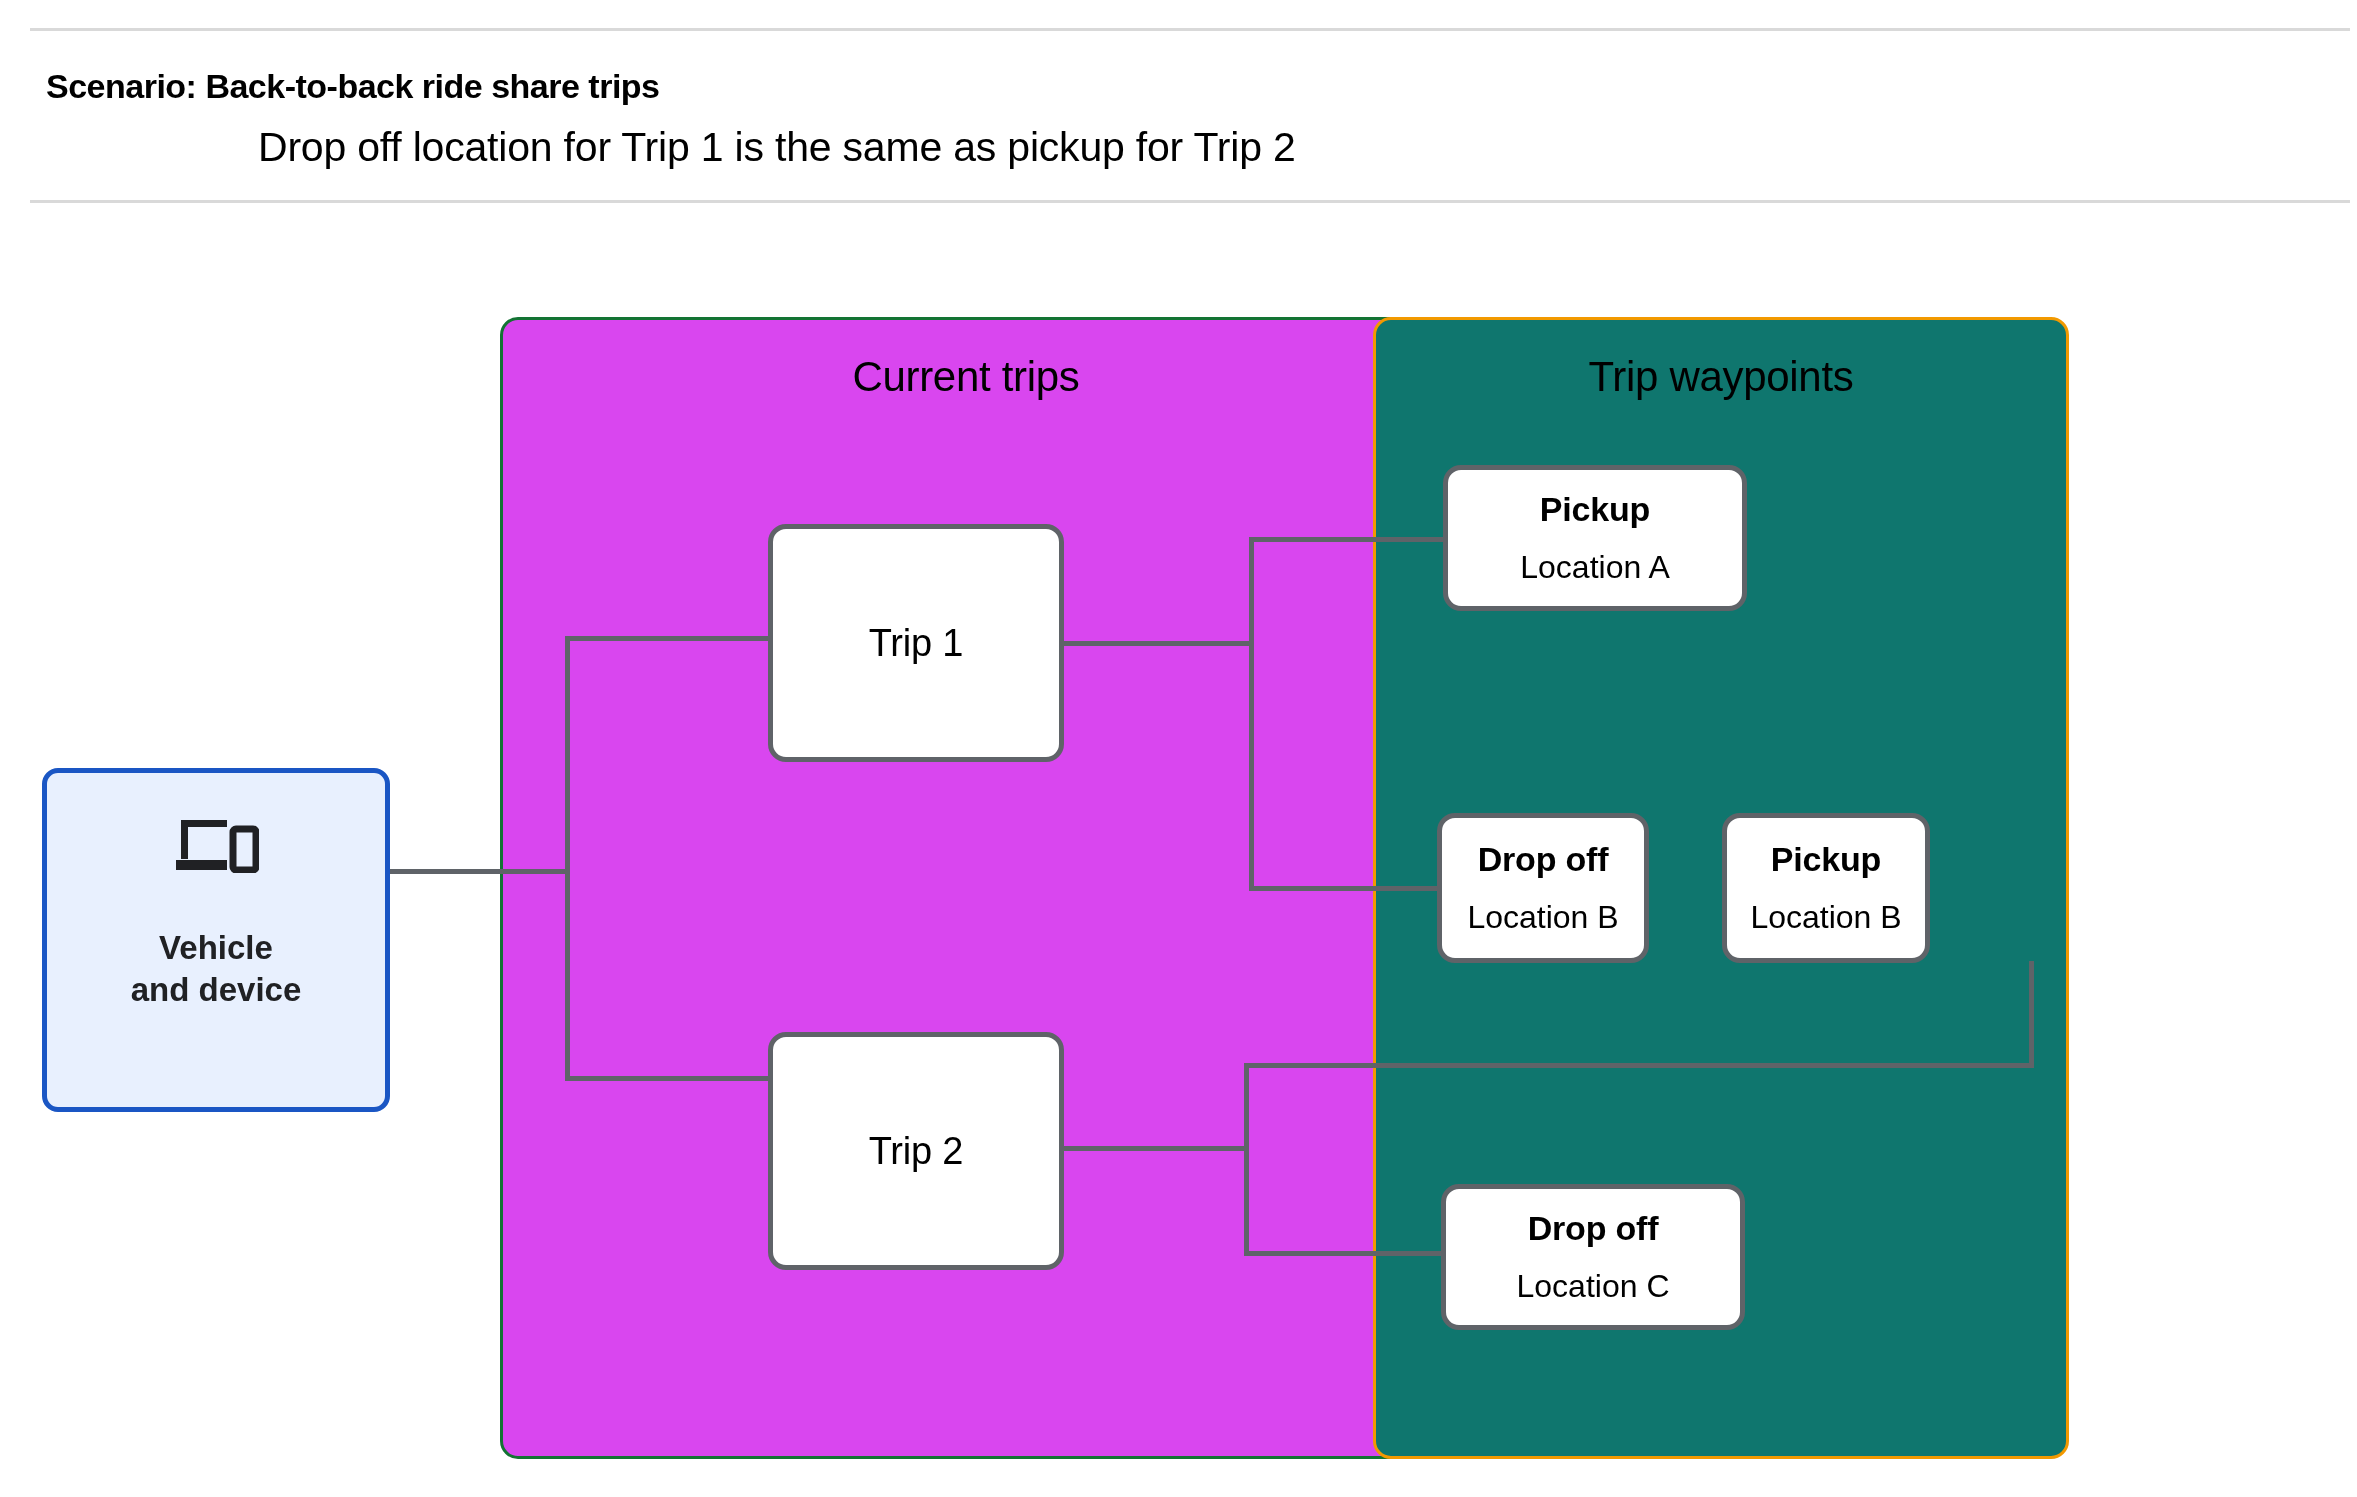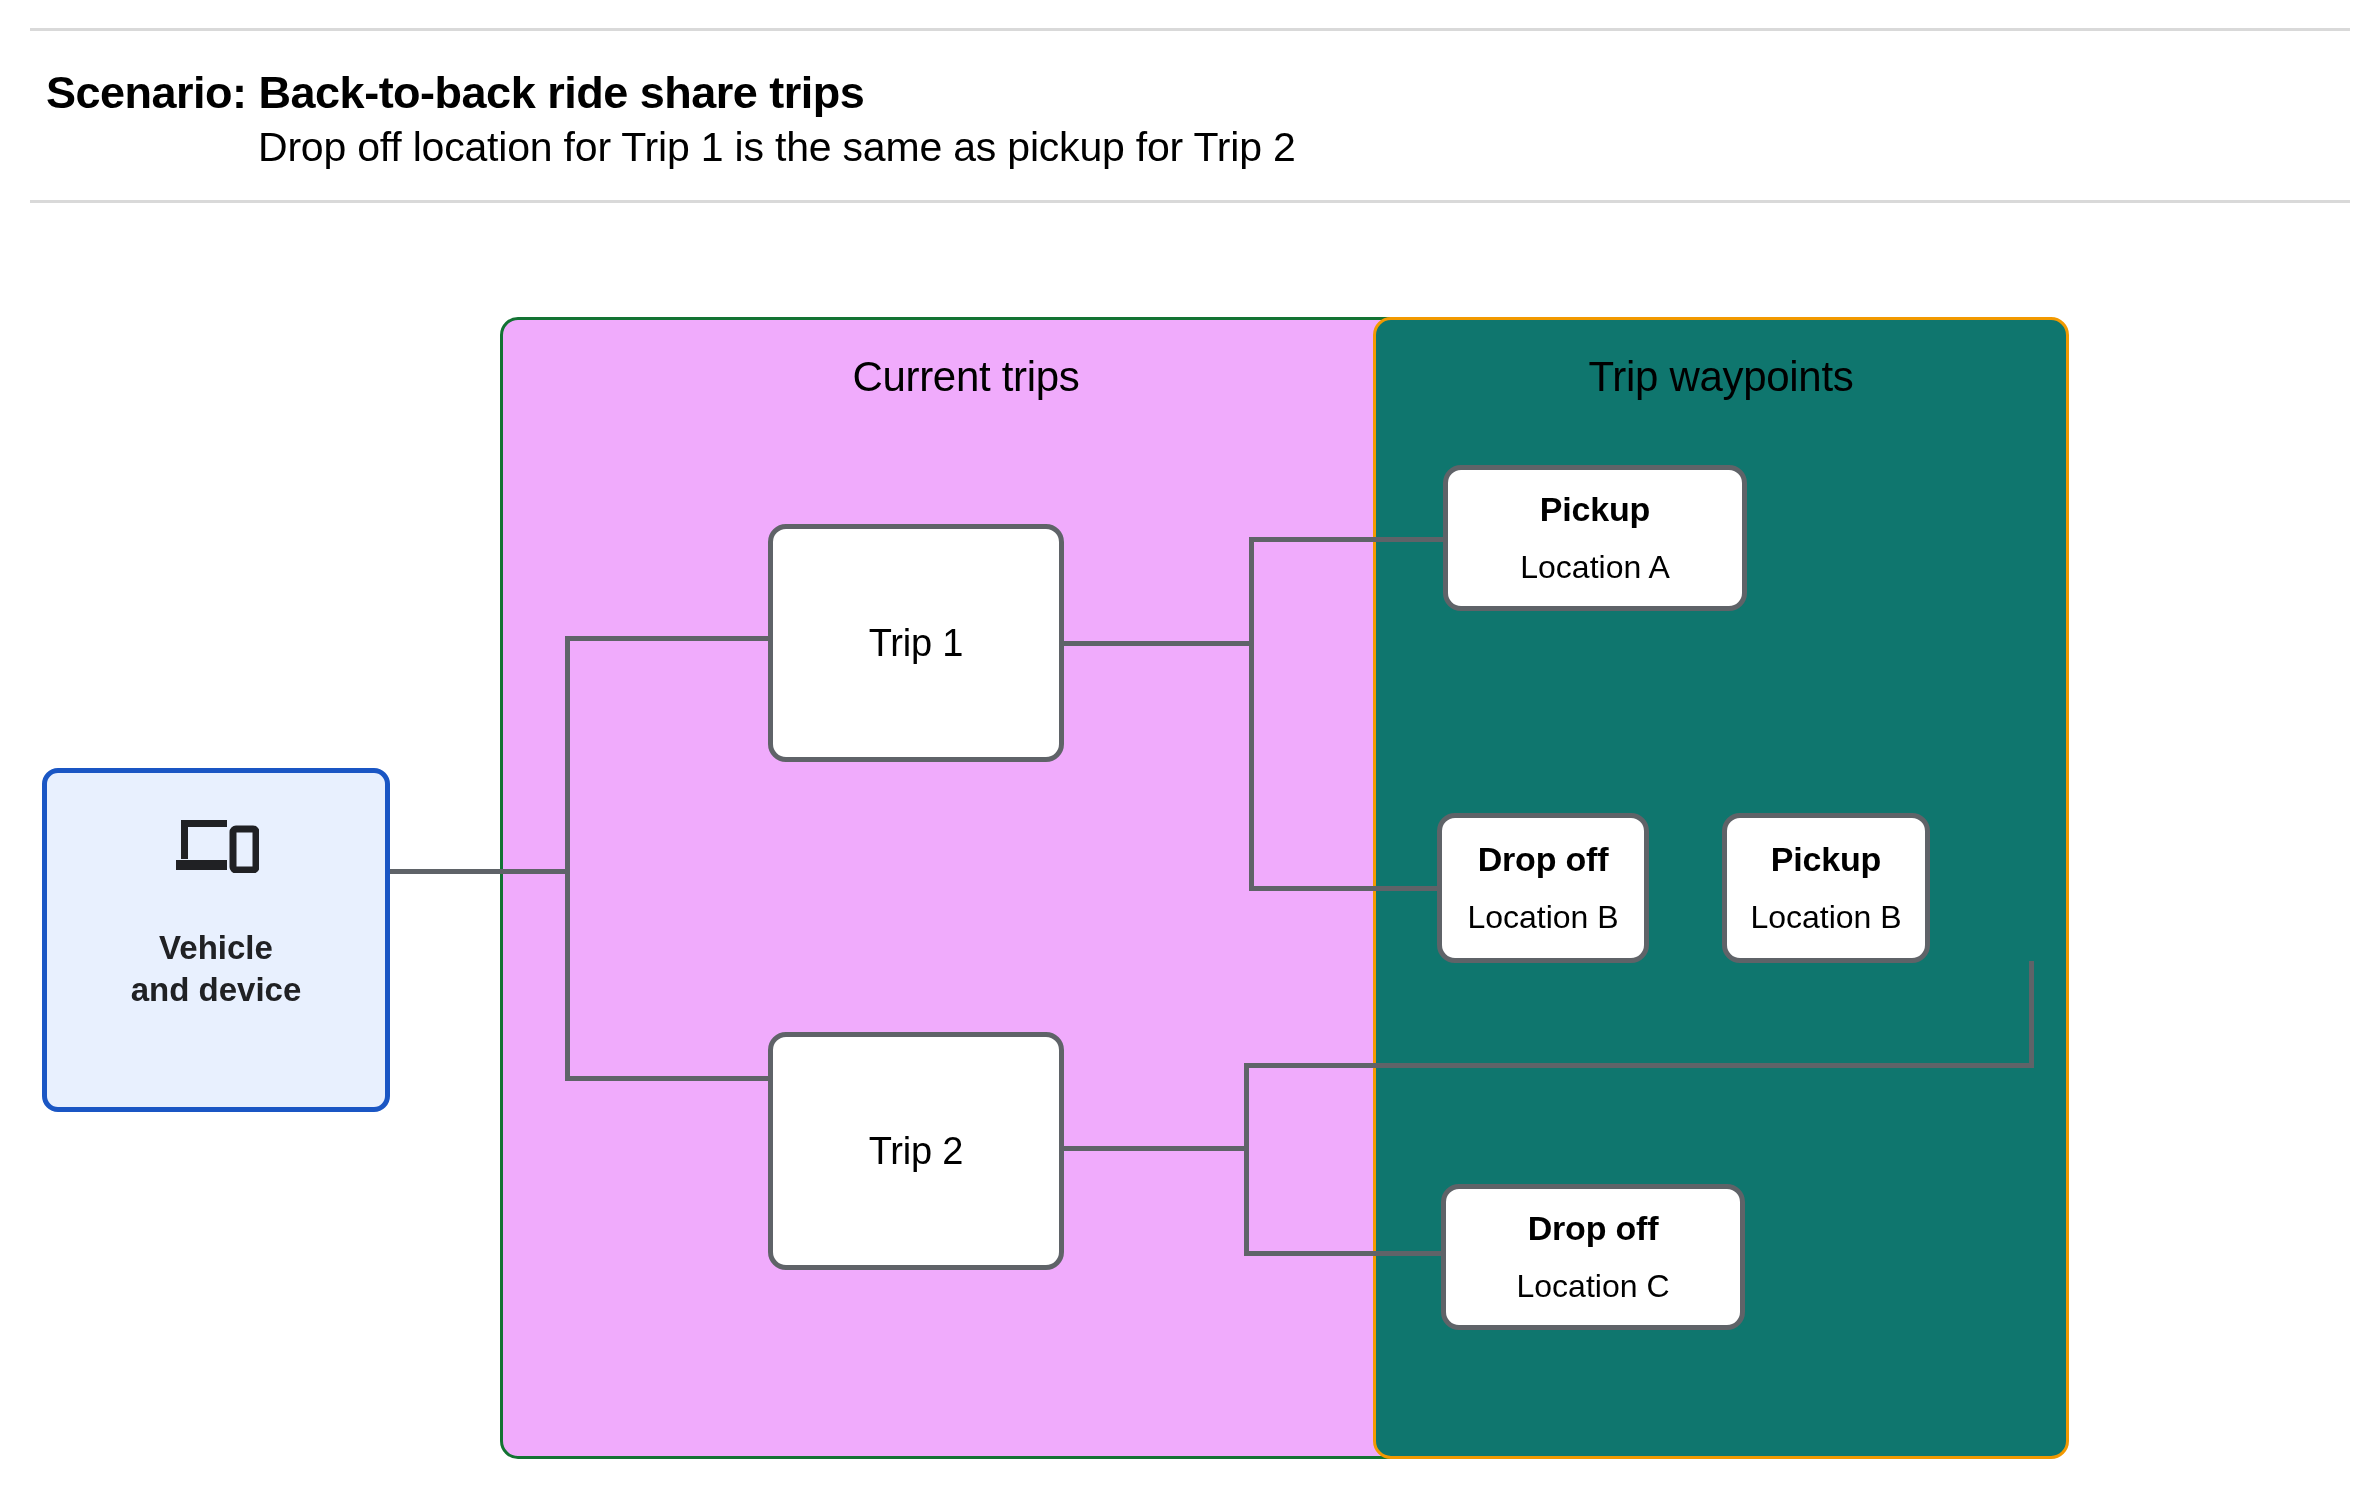--- a/index.html
+++ b/index.html
@@ -29,21 +29,21 @@
     left: 30px;
     top: 200px;
     width: 2320px;
     height: 3px;
     background: #d9d9d9;
   }
   #scenario-title {
     position: absolute;
     left: 46px;
     top: 67px;
-    font-size: 45px;
+    font-size: 34px;
     font-weight: bold;
     color: #000000;
     letter-spacing: -0.5px;
     white-space: nowrap;
   }
   #scenario-subtitle {
     position: absolute;
     left: 258px;
     top: 124px;
     font-size: 41px;
@@ -57,21 +57,21 @@
   .group-box {
     position: absolute;
     border-radius: 18px;
     box-sizing: border-box;
   }
   #group-current-trips {
     left: 500px;
     top: 317px;
     width: 932px;
     height: 1142px;
-    background: #f0abfc;
+    background: #d946ef;
     border: 3px solid #137333;
   }
   #group-trip-waypoints {
     left: 1373px;
     top: 317px;
     width: 696px;
     height: 1142px;
     background: #0f766e;
     border: 3px solid #f29900;
   }

